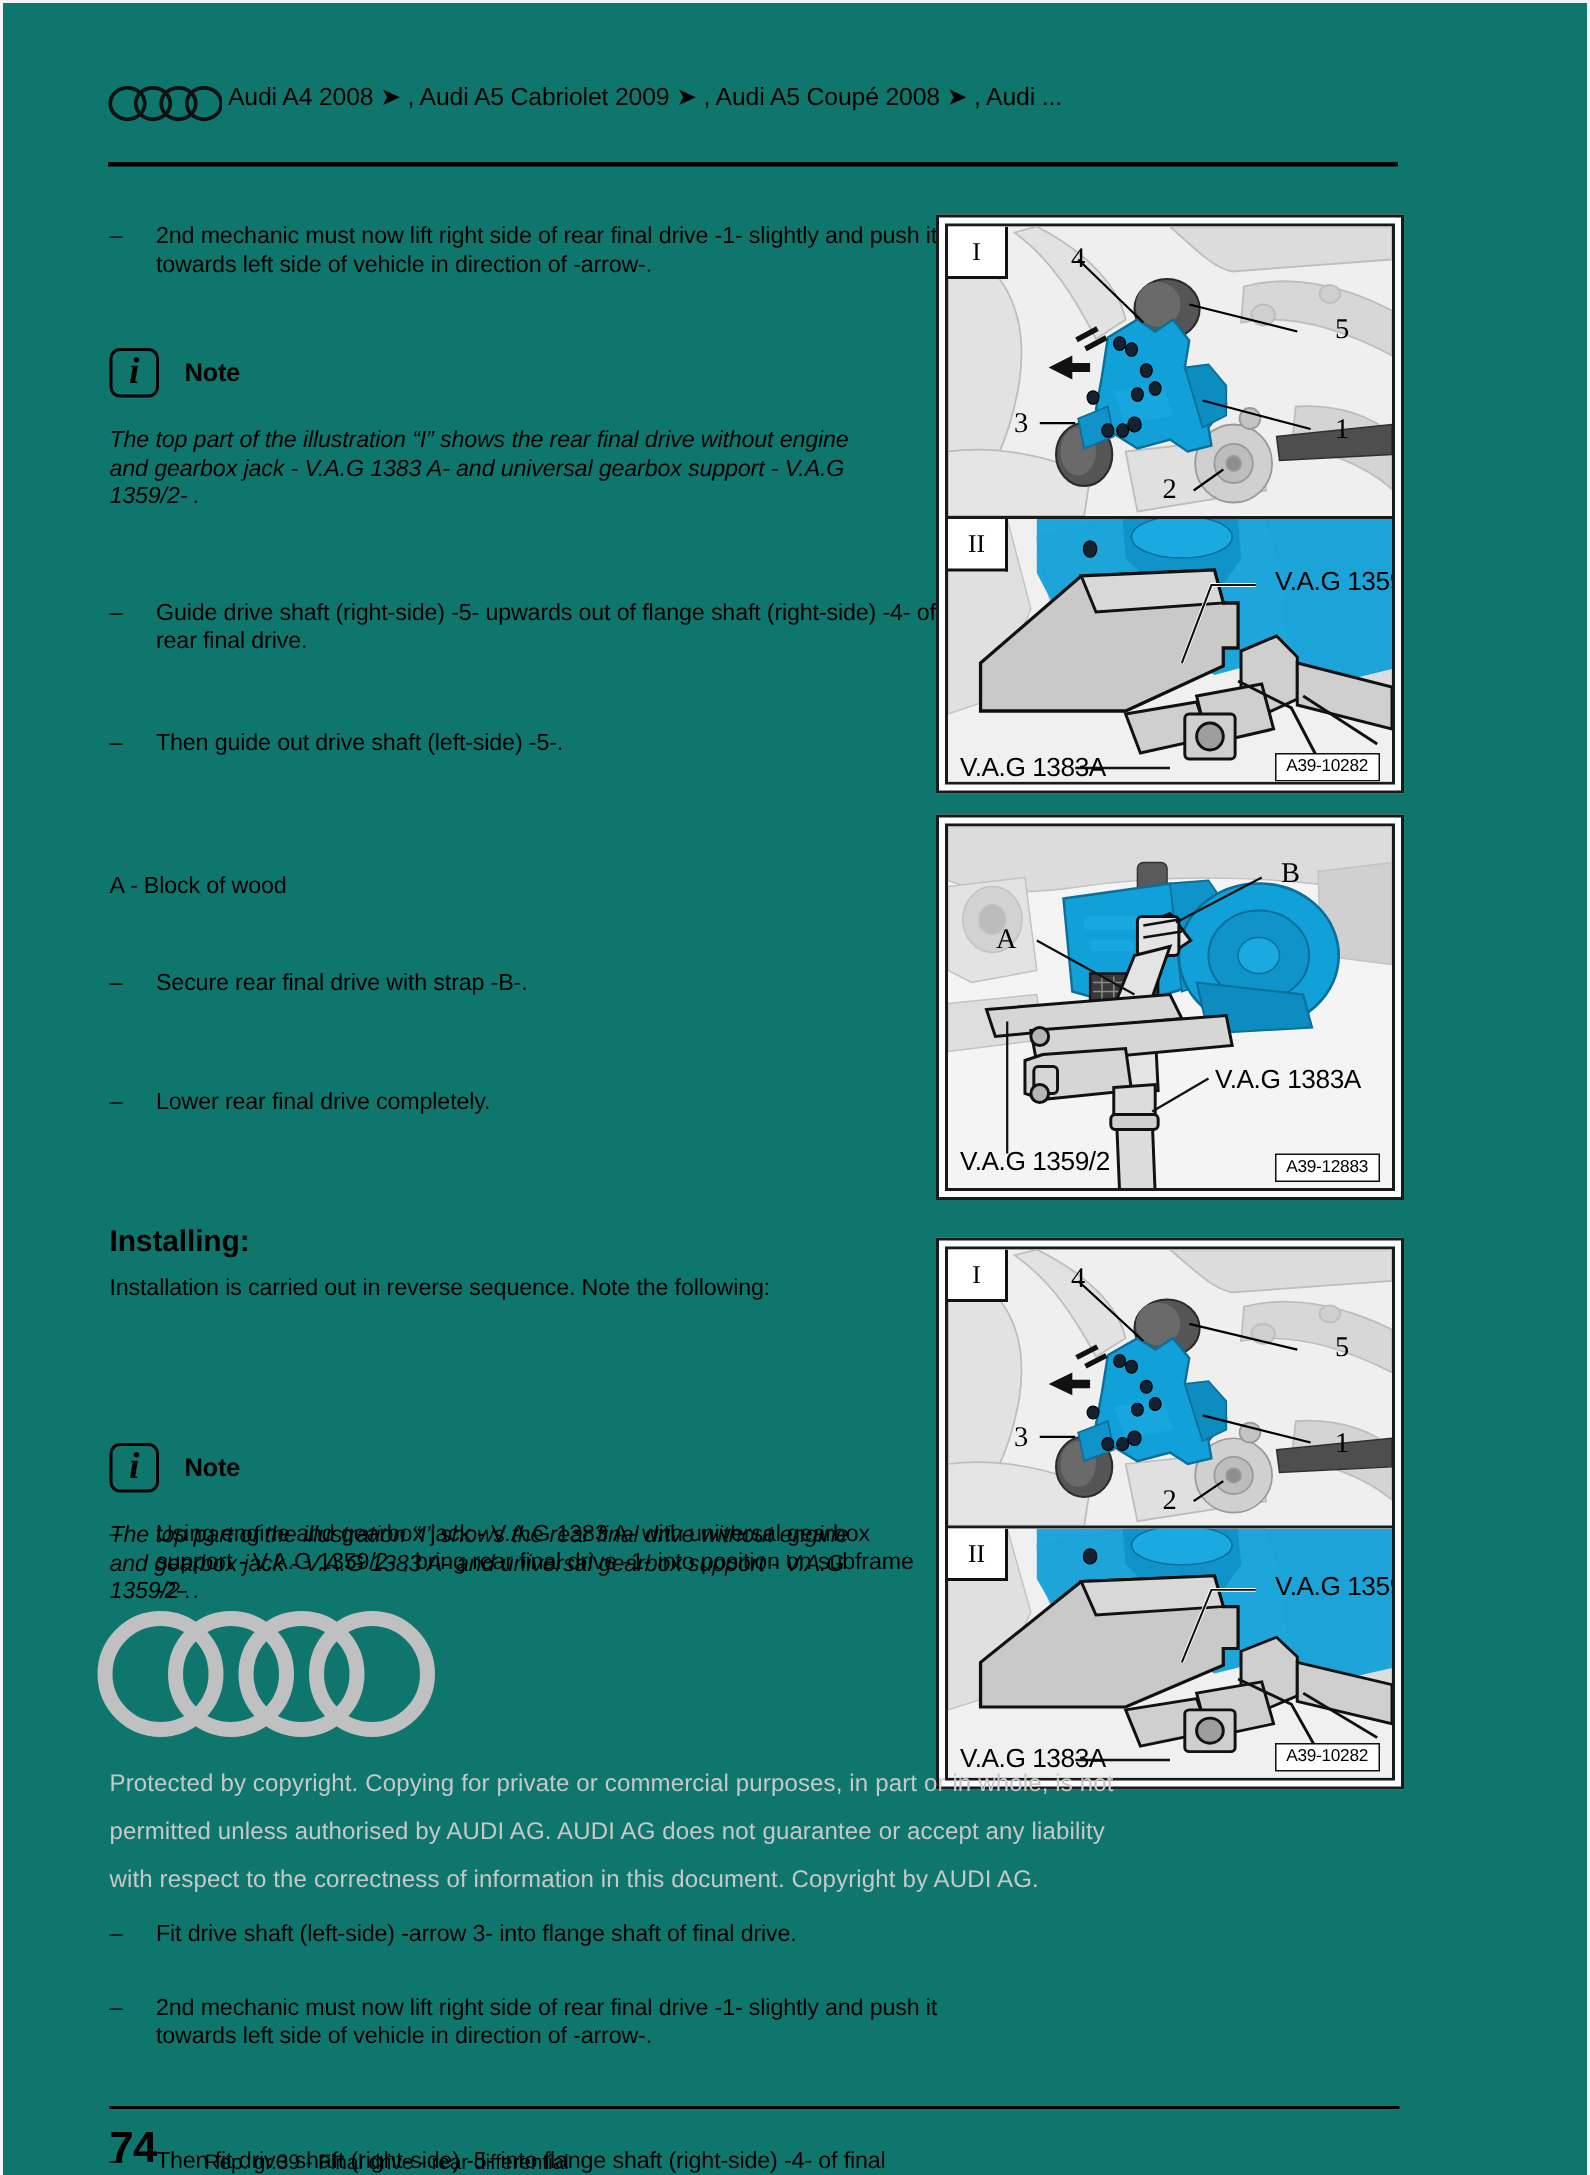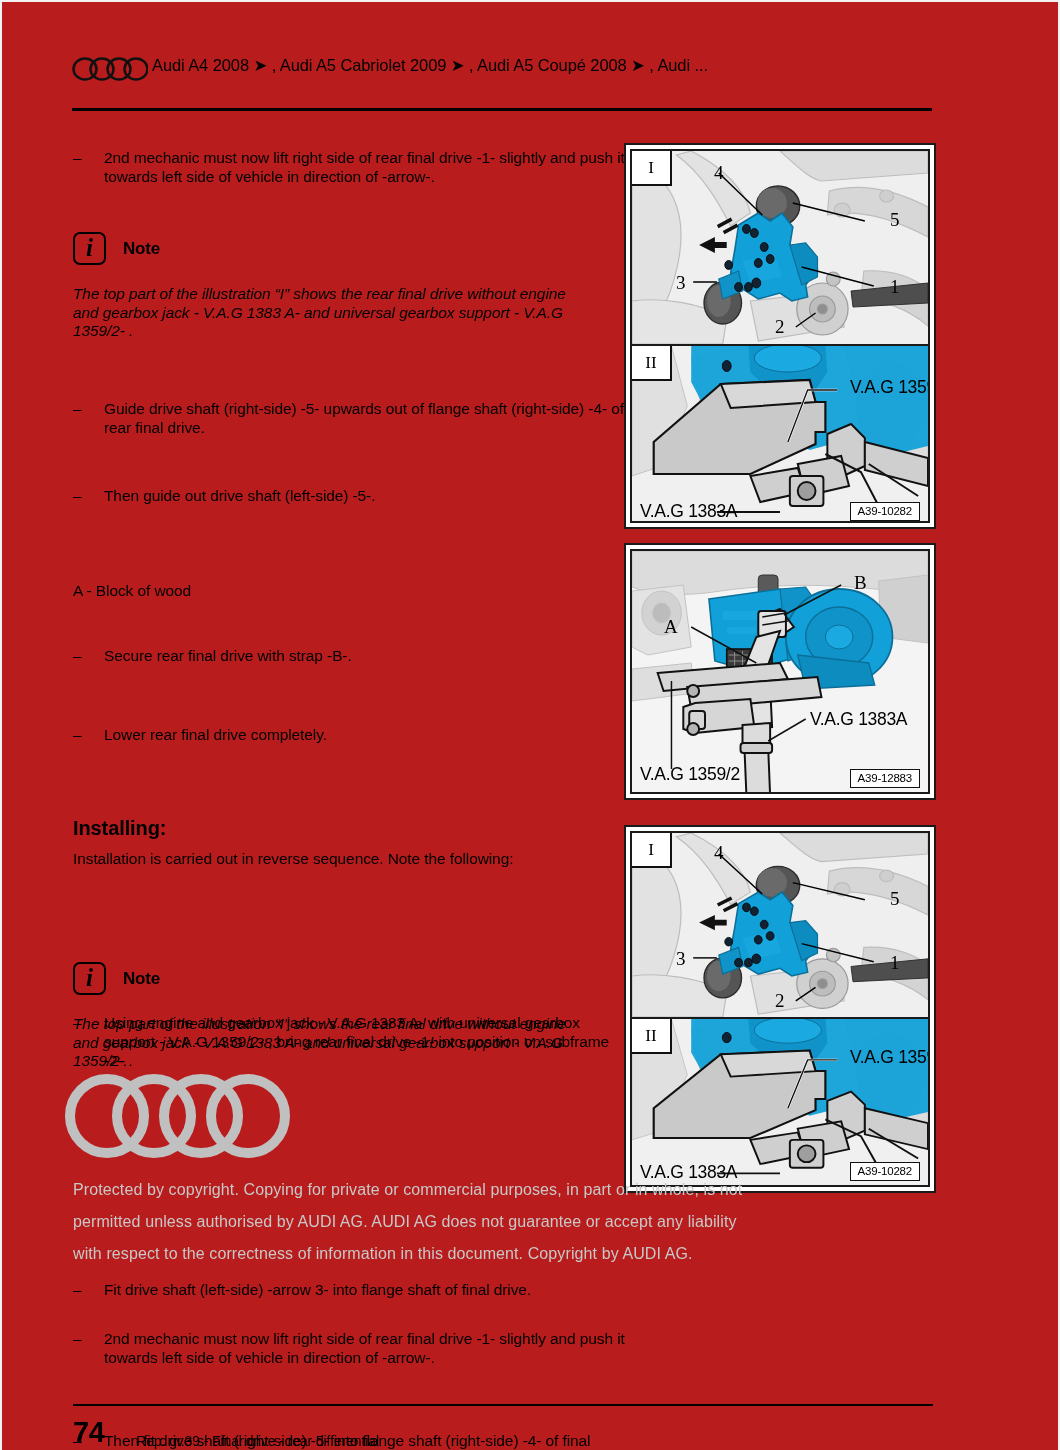--- a/index.html
+++ b/index.html
@@ -8,21 +8,21 @@
     background: #ffffff;
   }
   body {
     font-family: "Liberation Sans", sans-serif;
     color: #000;
   }
   #page {
     position: relative;
     width: 1060px;
     height: 1450px;
-    background: #b91c1c;
+    background: #0f766e;
     overflow: hidden;
     box-sizing: border-box;
     border-top: 2px solid #f2f2f2;
     border-left: 2px solid #f4f4f4;
     border-right: 2px solid #f4f4f4;
   }
 
   
   #header {
     position: absolute;

